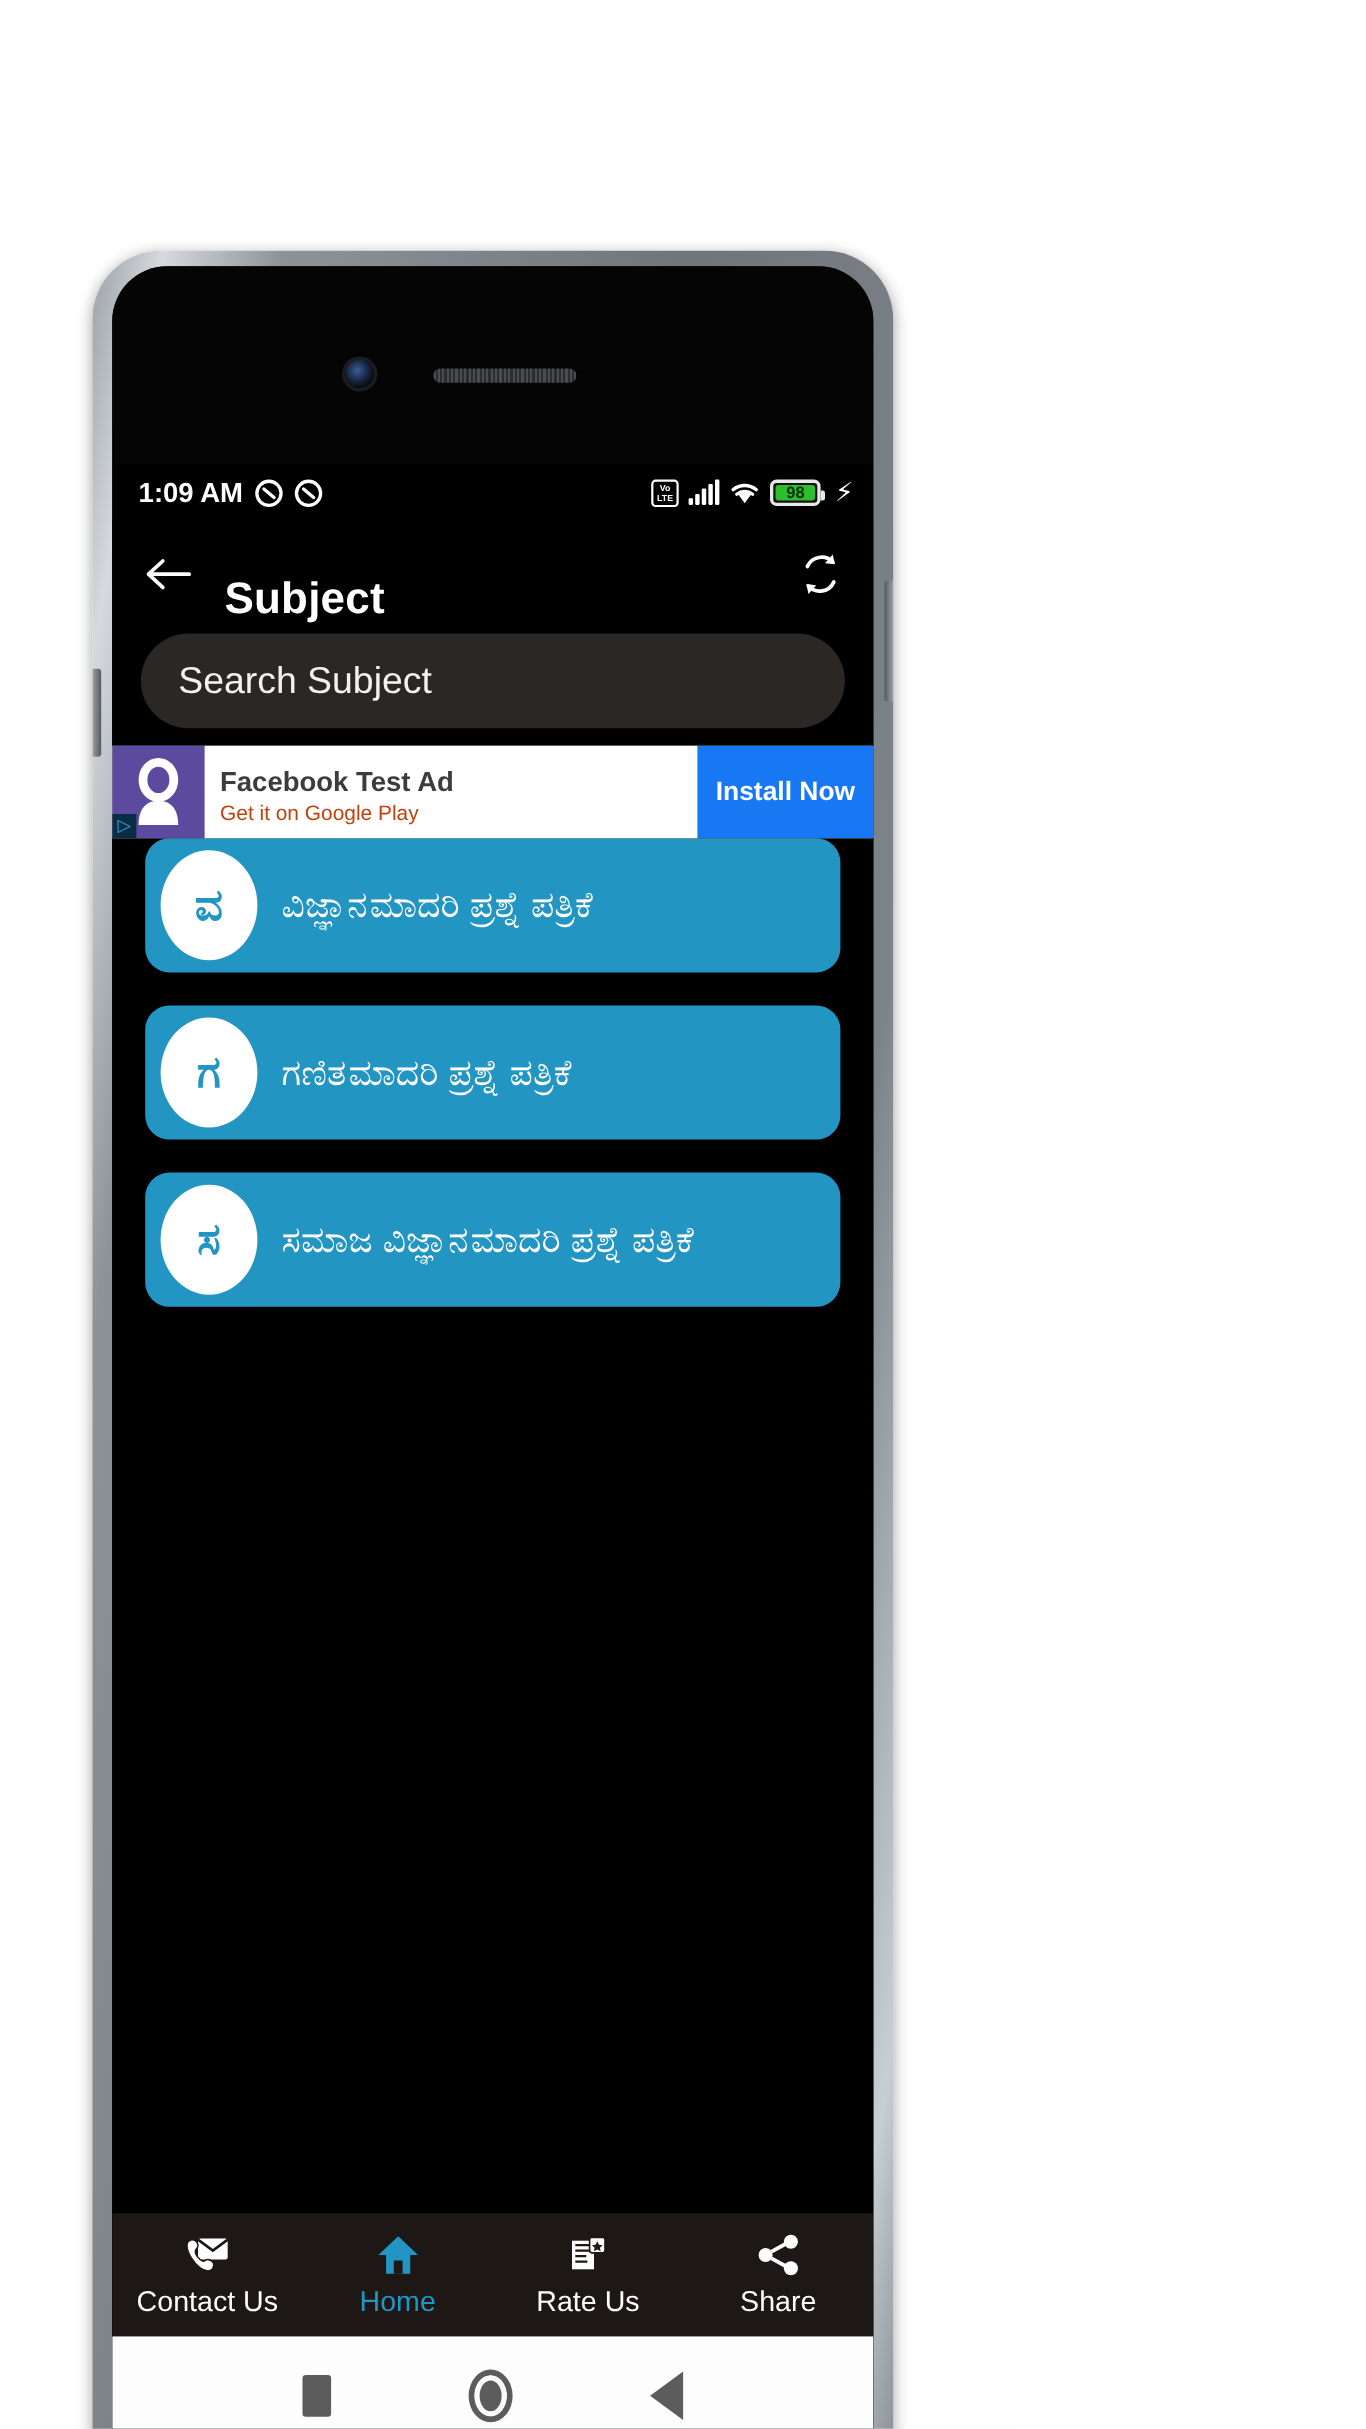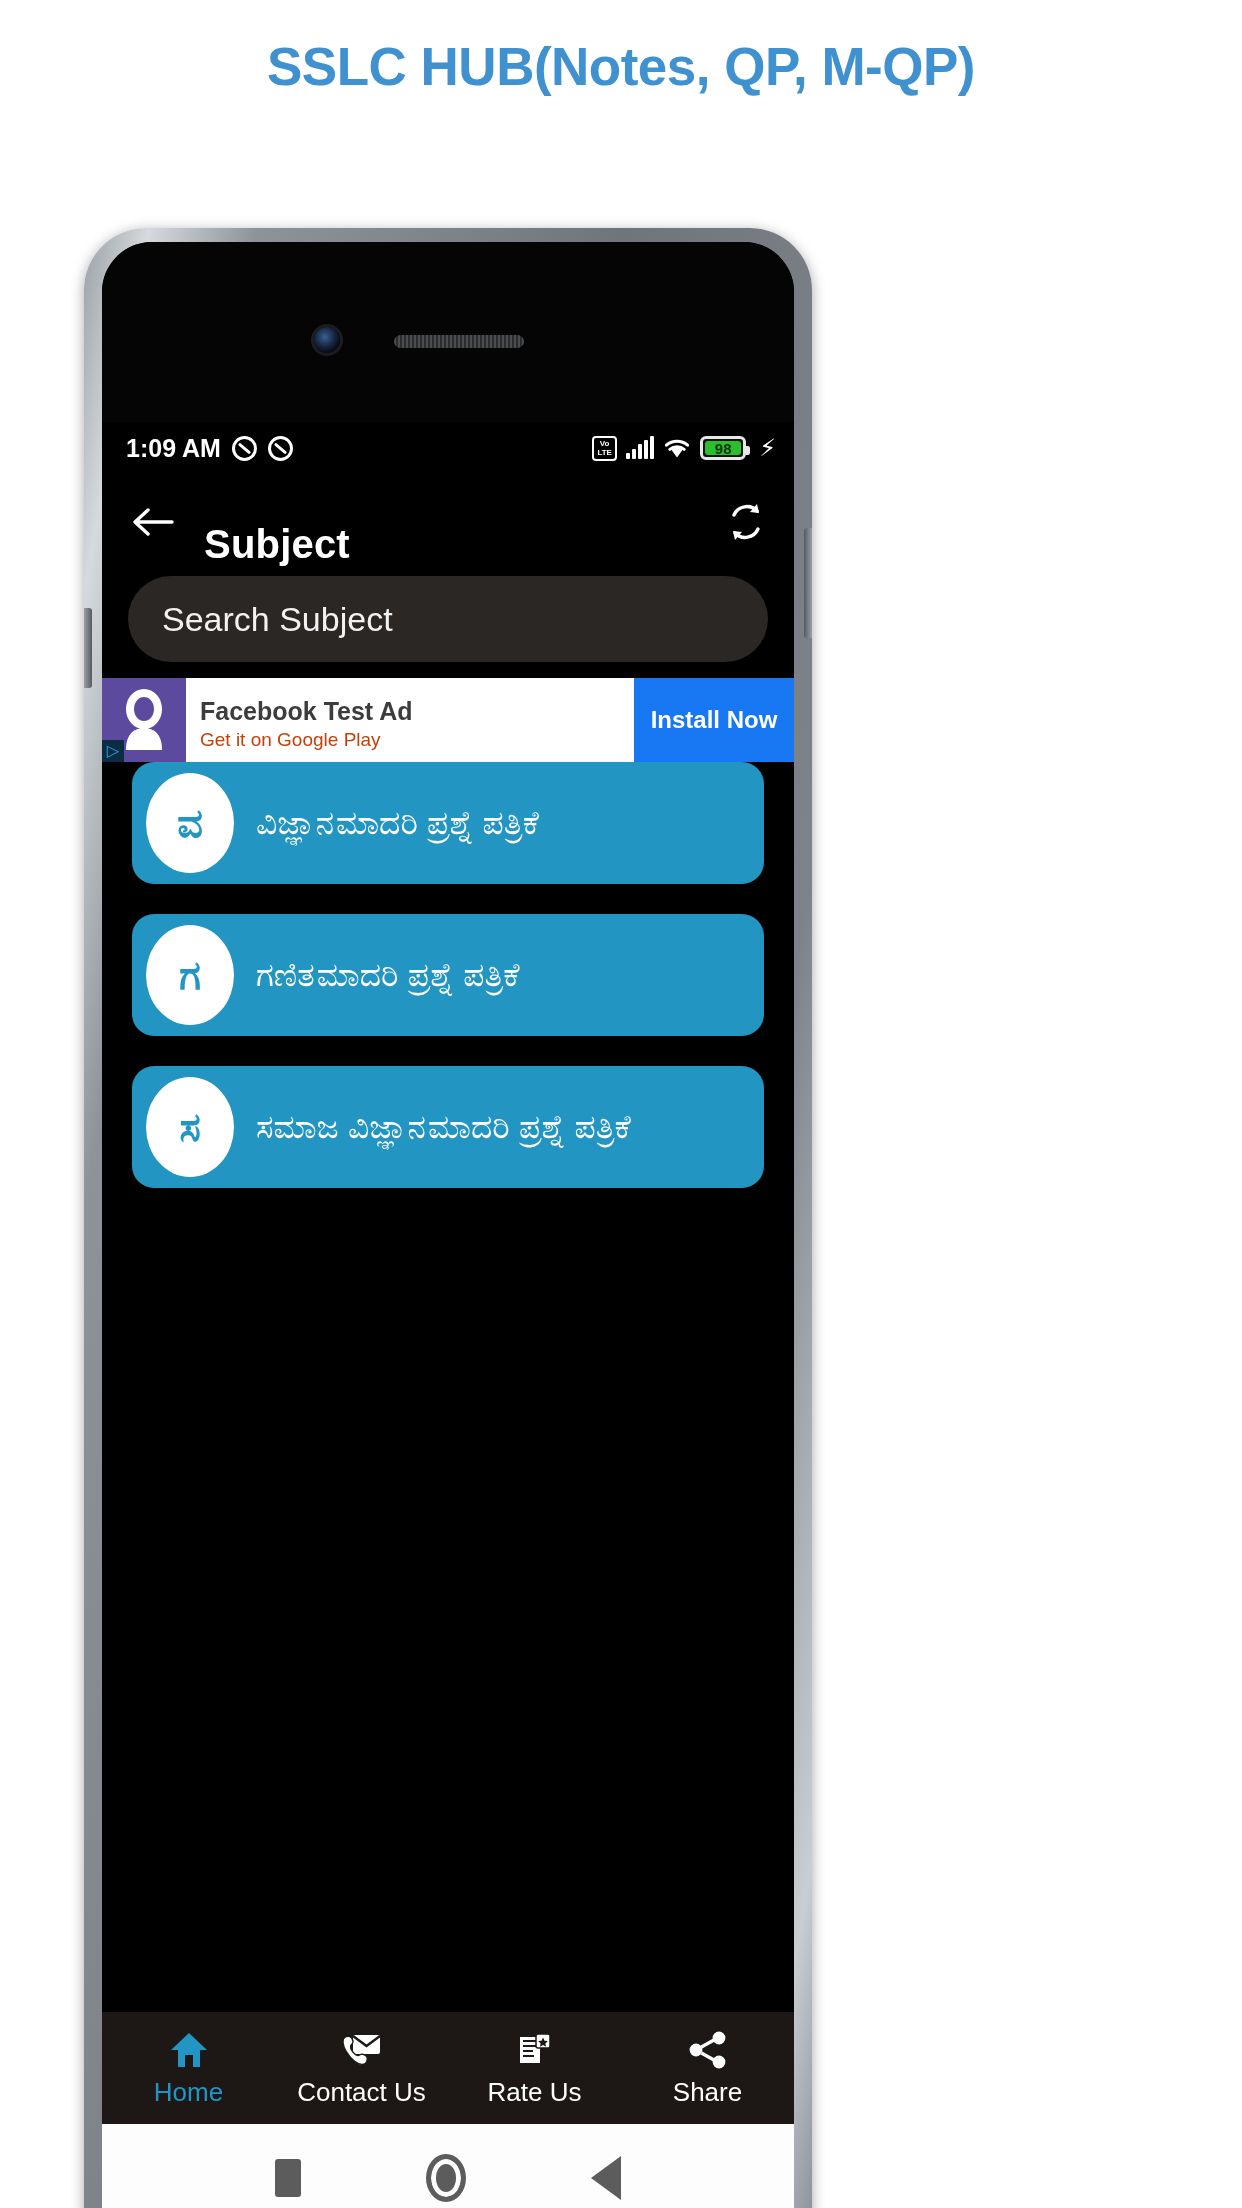--- a/index.html
+++ b/index.html
@@ -182,21 +182,20 @@
   }
   .sys-sq { width: 26px; height: 38px; background:#5c5c5c; border-radius: 3px; }
   .sys-circle { width: 40px; height: 48px; border: 5px solid #5c5c5c; border-radius: 50%; background: #5c5c5c; box-shadow: inset 0 0 0 5px #fdfdfd; }
   .sys-tri { width:0; height:0; border-top: 22px solid transparent; border-bottom: 22px solid transparent; border-right: 30px solid #5c5c5c; }
 </style>
 </head>
 <body>
 
 <div id="page">
 
-  <div class="promo-title">SSLC HUB(Notes, QP, M-QP)</div>
 
   <div class="phone">
     <div class="phone-inner">
 
       <div class="notch-area">
         <div class="camera"></div>
         <div class="speaker"></div>
       </div>
 
       <div class="screen">
@@ -298,39 +297,39 @@
             <div class="card-text">
               <div class="card-title">ಸಮಾಜ ವಿಜ್ಞಾನ</div>
               <div class="card-sub">ಮಾದರಿ ಪ್ರಶ್ನೆ ಪತ್ರಿಕೆ</div>
             </div>
           </div>
 
         </div>
 
         <div class="bottomnav">
 
-          <div class="navitem active">
-            <span class="nav-ico">
-              <svg width="40" height="38" viewBox="0 0 40 38">
-                <path d="M20 2 L38 19 H31 V36 H9 V19 H2 Z" fill="#2196c4"></path>
-                <rect x="16" y="24" width="8" height="12" fill="#1d1715"></rect>
-              </svg>
-            </span>
-            <span class="nav-lbl">Home</span>
-          </div>
-
           <div class="navitem">
             <span class="nav-ico">
               <svg width="42" height="38" viewBox="0 0 42 38">
                 <rect x="12" y="4" width="27" height="19" rx="2" fill="#fff"></rect>
                 <path d="M12 5 L25.5 15 L39 5" stroke="#1d1715" stroke-width="2.4" fill="none"></path>
                 <path d="M4 6 C8 4 11 6 12 10 C12.6 12.5 10 13.4 9.6 15 C9 18.6 13 23.4 16.6 24.6 C18.2 25 19.2 22.6 21.6 23.2 C25.6 24 27.6 27 25.6 31 C24 34.4 19 34.6 13.6 30.4 C7.6 25.6 2.2 17 2 11 C1.9 8.4 2.6 6.7 4 6 Z" fill="#fff" stroke="#1d1715" stroke-width="1.4"></path>
               </svg>
             </span>
             <span class="nav-lbl">Contact Us</span>
+          </div>
+
+          <div class="navitem active">
+            <span class="nav-ico">
+              <svg width="40" height="38" viewBox="0 0 40 38">
+                <path d="M20 2 L38 19 H31 V36 H9 V19 H2 Z" fill="#2196c4"></path>
+                <rect x="16" y="24" width="8" height="12" fill="#1d1715"></rect>
+              </svg>
+            </span>
+            <span class="nav-lbl">Home</span>
           </div>
 
           <div class="navitem">
             <span class="nav-ico">
               <svg width="38" height="38" viewBox="0 0 38 38">
                 <rect x="4" y="6" width="20" height="26" fill="#fff"></rect>
                 <path d="M7 10 h14 M7 15 h14 M7 20 h10 M7 25 h12" stroke="#1d1715" stroke-width="2"></path>
                 <rect x="20" y="3" width="14" height="14" rx="2" fill="#fff" stroke="#1d1715" stroke-width="1.5"></rect>
                 <path d="M27 6.5 l1.5 3.2 3.4 .4 -2.5 2.3 .7 3.3 -3.1-1.7 -3.1 1.7 .7-3.3 -2.5-2.3 3.4-.4 Z" fill="#1d1715"></path>
                 <path d="M18 20 l6 6 -6 6 z" fill="#fff"></path>

